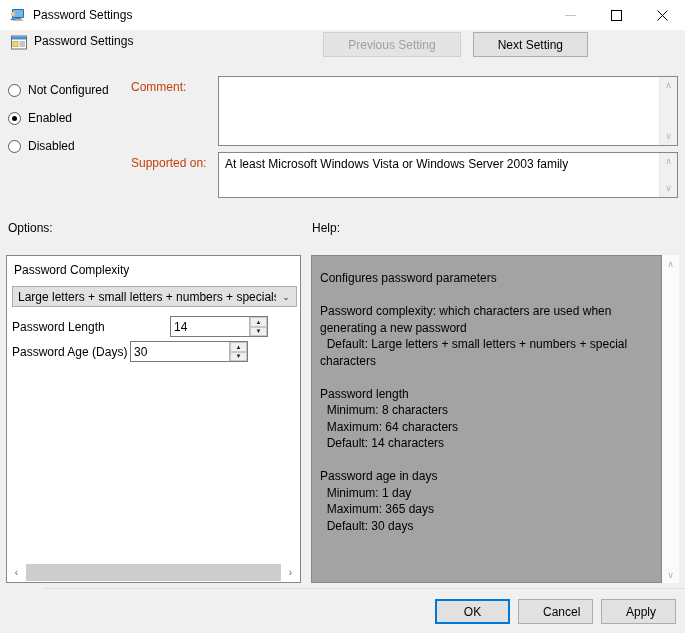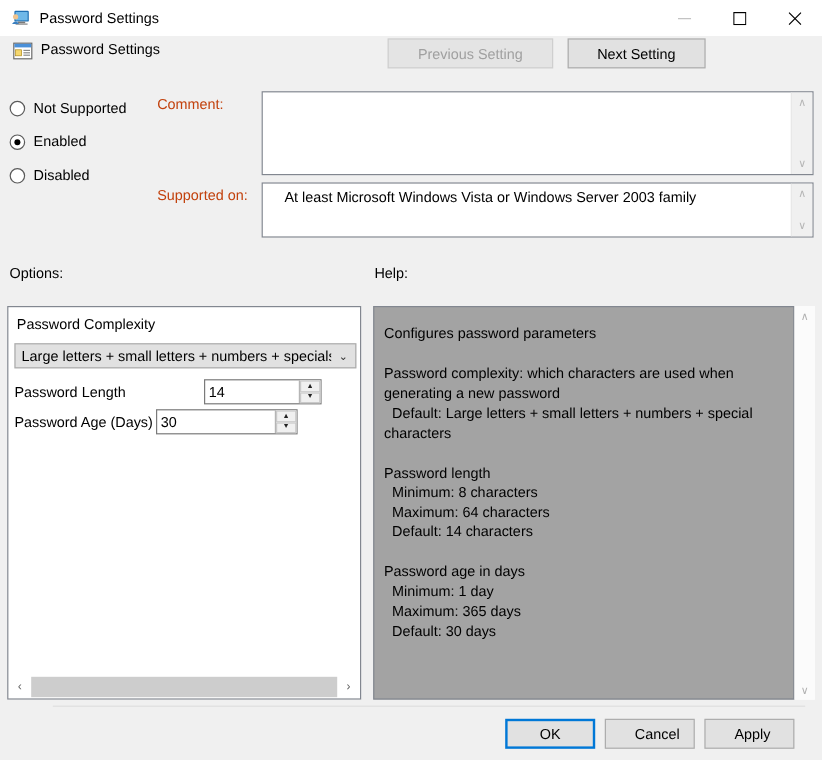--- a/index.html
+++ b/index.html
@@ -119,21 +119,21 @@
     color: #c2410c;
   }
   .textbox {
     position: absolute;
     background: #fff;
     border: 1px solid #828790;
     box-sizing: border-box;
     overflow: hidden;
   }
   .textbox .content {
-    padding: 4px 18px;
+    padding: 4px 6px;
     font-size: 12px;
     line-height: 15px;
   }
   .vscroll {
     position: absolute;
     right: 0; top: 0; bottom: 0;
     width: 17px;
     background: #f0f0f0;
     border-left: 1px solid #e8e8e8;
     display: flex;
@@ -293,21 +293,21 @@
   }
   .help-scroll .arrow {
     height: 17px; width: 17px;
     display: flex; align-items: center; justify-content: center;
     color: #b0b0b0; font-size: 9px;
   }
 
   
   .footer {
     position: absolute;
-    left: 0; right: 14px; bottom: 0;
+    left: 0; right: 0; bottom: 0;
     height: 44px;
     background: #f0f0f0;
     border-top: 1px solid #dfdfdf;
     margin-left: 44px;
   }
   .footer-btns {
     position: absolute;
     right: 9px; top: 10px;
     display: flex;
     gap: 8px;
@@ -367,21 +367,21 @@
     <button class="btn disabled">Previous Setting</button>
     <button class="btn">Next Setting</button>
   </div>
 </div>
 
 <div class="state-region">
 
   <div class="radios">
     <div class="radio-row">
       <span class="radio"></span>
-      <span class="radio-label">Not Supported</span>
+      <span class="radio-label">Not Configured</span>
     </div>
     <div class="radio-row">
       <span class="radio checked"></span>
       <span class="radio-label">Enabled</span>
     </div>
     <div class="radio-row">
       <span class="radio"></span>
       <span class="radio-label">Disabled</span>
     </div>
   </div>

